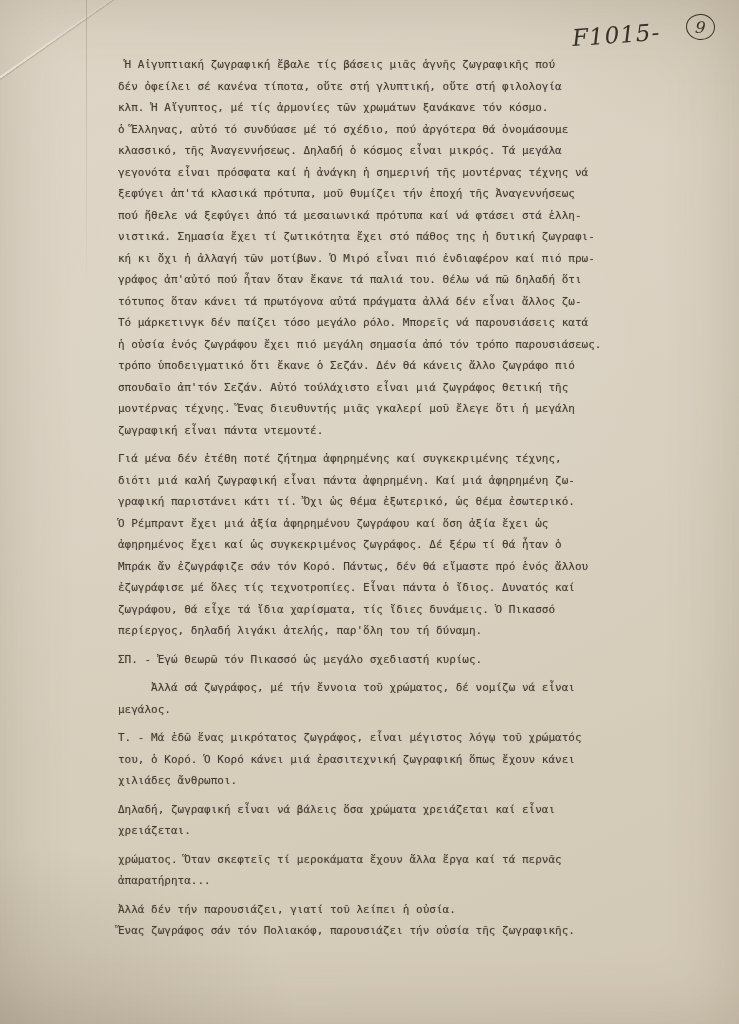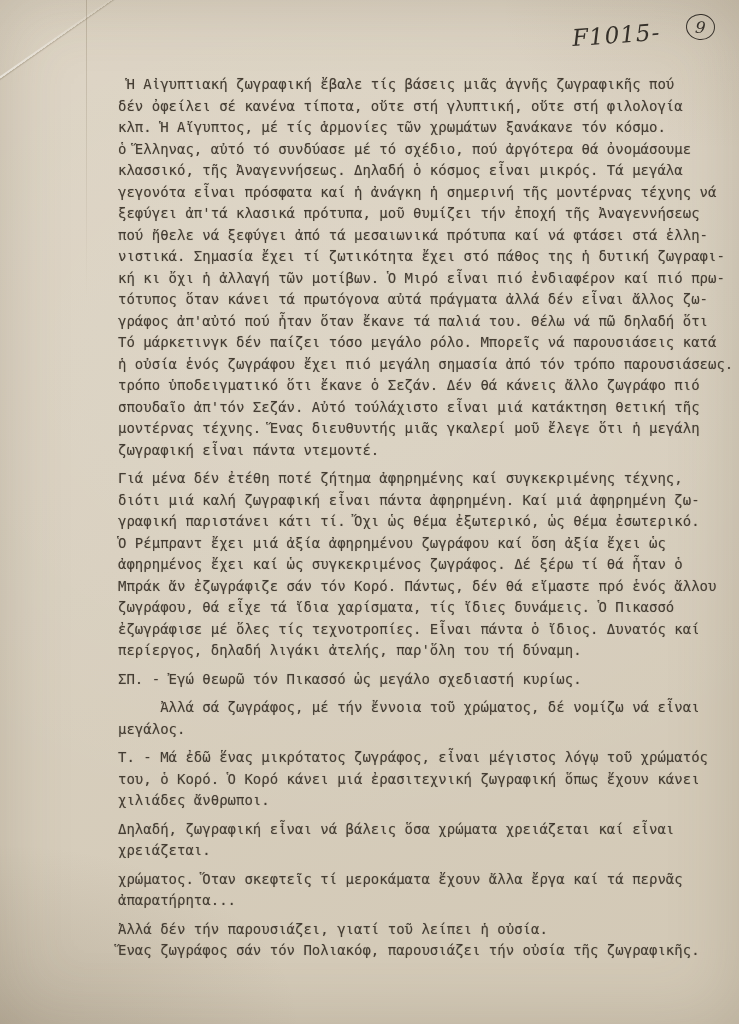--- a/index.html
+++ b/index.html
@@ -39,24 +39,23 @@
     width: 1px;
     height: 300px;
     background: linear-gradient(to bottom, rgba(110,95,70,0.28), rgba(110,95,70,0));
   }
   .doc-body {
     position: absolute;
     top: 54px;
     left: 118px;
     right: 24px;
     color: #443d33;
-    font-size: 14px;
+    font-size: 11px;
     line-height: 21.5px;
     text-shadow: 0 0 1px rgba(70,58,45,0.35);
-    margin-top: 20px;
   }
   .para {
     margin: 0 0 7px 0;
   }
   .line {
     white-space: pre;
   }
   .annotations {
     position: absolute;
     top: 14px;
@@ -108,38 +107,38 @@
         <div class="line"> Ἡ Αἰγυπτιακή ζωγραφική ἔβαλε τίς βάσεις μιᾶς ἁγνῆς ζωγραφικῆς πού</div>
         <div class="line">δέν ὀφείλει σέ κανένα τίποτα, οὔτε στή γλυπτική, οὔτε στή φιλολογία</div>
         <div class="line">κλπ. Ἡ Αἴγυπτος, μέ τίς ἁρμονίες τῶν χρωμάτων ξανάκανε τόν κόσμο.</div>
         <div class="line">ὁ Ἕλληνας, αὐτό τό συνδύασε μέ τό σχέδιο, πού ἀργότερα θά ὀνομάσουμε</div>
         <div class="line">κλασσικό, τῆς Ἀναγεννήσεως. Δηλαδή ὁ κόσμος εἶναι μικρός. Τά μεγάλα</div>
         <div class="line">γεγονότα εἶναι πρόσφατα καί ἡ ἀνάγκη ἡ σημερινή τῆς μοντέρνας τέχνης νά</div>
         <div class="line">ξεφύγει ἀπ'τά κλασικά πρότυπα, μοῦ θυμίζει τήν ἐποχή τῆς Ἀναγεννήσεως</div>
         <div class="line">πού ἤθελε νά ξεφύγει ἀπό τά μεσαιωνικά πρότυπα καί νά φτάσει στά ἑλλη-</div>
         <div class="line">νιστικά. Σημασία ἔχει τί ζωτικότητα ἔχει στό πάθος της ἡ δυτική ζωγραφι-</div>
         <div class="line">κή κι ὄχι ἡ ἀλλαγή τῶν μοτίβων. Ὁ Μιρό εἶναι πιό ἐνδιαφέρον καί πιό πρω-</div>
+        <div class="line">γράφος ἀπ'αὐτό πού ἦταν ὅταν ἔκανε τά παλιά του. Θέλω νά πῶ δηλαδή ὅτι</div>
         <div class="line">τότυπος ὅταν κάνει τά πρωτόγονα αὐτά πράγματα ἀλλά δέν εἶναι ἄλλος ζω-</div>
-        <div class="line">γράφος ἀπ'αὐτό πού ἦταν ὅταν ἔκανε τά παλιά του. Θέλω νά πῶ δηλαδή ὅτι</div>
         <div class="line">Τό μάρκετινγκ δέν παίζει τόσο μεγάλο ρόλο. Μπορεῖς νά παρουσιάσεις κατά</div>
         <div class="line">ἡ οὐσία ἑνός ζωγράφου ἔχει πιό μεγάλη σημασία ἀπό τόν τρόπο παρουσιάσεως.</div>
         <div class="line">τρόπο ὑποδειγματικό ὅτι ἔκανε ὁ Σεζάν. Δέν θά κάνεις ἄλλο ζωγράφο πιό</div>
-        <div class="line">σπουδαῖο ἀπ'τόν Σεζάν. Αὐτό τούλάχιστο εἶναι μιά κατάκτηση θετική τῆς</div>
+        <div class="line">σπουδαῖο ἀπ'τόν Σεζάν. Αὐτό τούλάχιστο εἶναι μιά ζωγράφος θετική τῆς</div>
         <div class="line">μοντέρνας τέχνης. Ἕνας διευθυντής μιᾶς γκαλερί μοῦ ἔλεγε ὅτι ἡ μεγάλη</div>
         <div class="line">ζωγραφική εἶναι πάντα ντεμοντέ.</div>
       </div>
       <div class="para">
         <div class="line">Γιά μένα δέν ἐτέθη ποτέ ζήτημα ἀφηρημένης καί συγκεκριμένης τέχνης,</div>
         <div class="line">διότι μιά καλή ζωγραφική εἶναι πάντα ἀφηρημένη. Καί μιά ἀφηρημένη ζω-</div>
         <div class="line">γραφική παριστάνει κάτι τί. Ὄχι ὡς θέμα ἐξωτερικό, ὡς θέμα ἐσωτερικό.</div>
         <div class="line">Ὁ Ρέμπραντ ἔχει μιά ἀξία ἀφηρημένου ζωγράφου καί ὅση ἀξία ἔχει ὡς</div>
         <div class="line">ἀφηρημένος ἔχει καί ὡς συγκεκριμένος ζωγράφος. Δέ ξέρω τί θά ἦταν ὁ</div>
         <div class="line">Μπράκ ἄν ἐζωγράφιζε σάν τόν Κορό. Πάντως, δέν θά εἴμαστε πρό ἑνός ἄλλου</div>
+        <div class="line">ἐζωγράφισε μέ ὅλες τίς τεχνοτροπίες. Εἶναι πάντα ὁ ἴδιος. Δυνατός καί</div>
         <div class="line">ζωγράφου, θά εἶχε τά ἴδια χαρίσματα, τίς ἴδιες δυνάμεις. Ὁ Πικασσό</div>
-        <div class="line">ἐζωγράφισε μέ ὅλες τίς τεχνοτροπίες. Εἶναι πάντα ὁ ἴδιος. Δυνατός καί</div>
         <div class="line">περίεργος, δηλαδή λιγάκι ἀτελής, παρ'ὅλη του τή δύναμη.</div>
       </div>
       <div class="para">
         <div class="line">ΣΠ. - Ἐγώ θεωρῶ τόν Πικασσό ὡς μεγάλο σχεδιαστή κυρίως.</div>
       </div>
       <div class="para">
         <div class="line">     Ἀλλά σά ζωγράφος, μέ τήν ἔννοια τοῦ χρώματος, δέ νομίζω νά εἶναι</div>
         <div class="line">μεγάλος.</div>
       </div>
       <div class="para">

